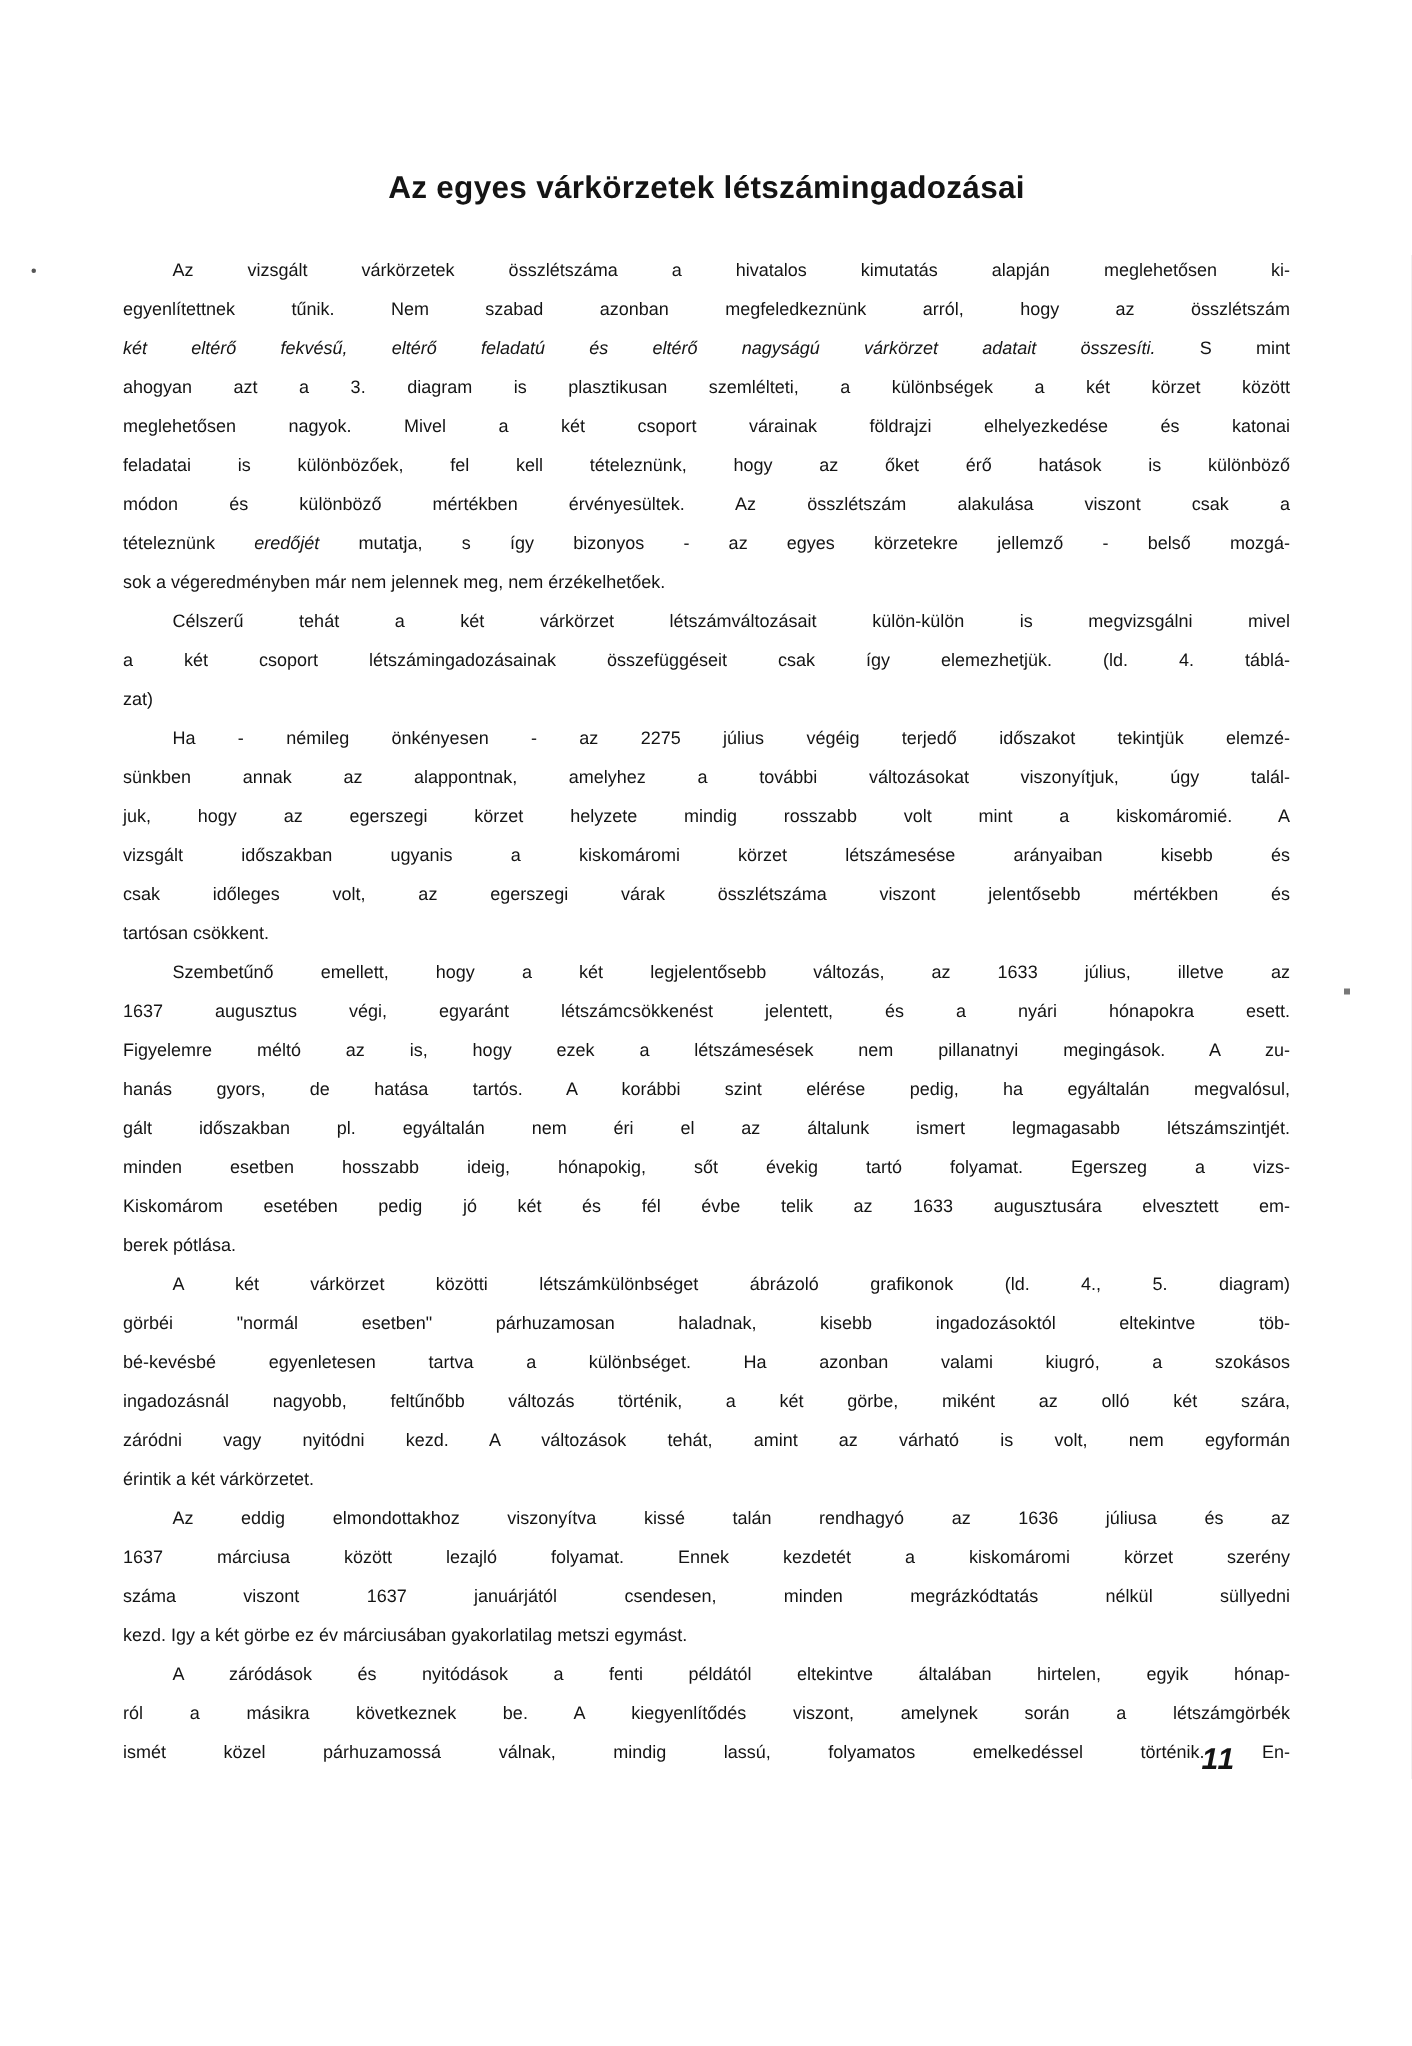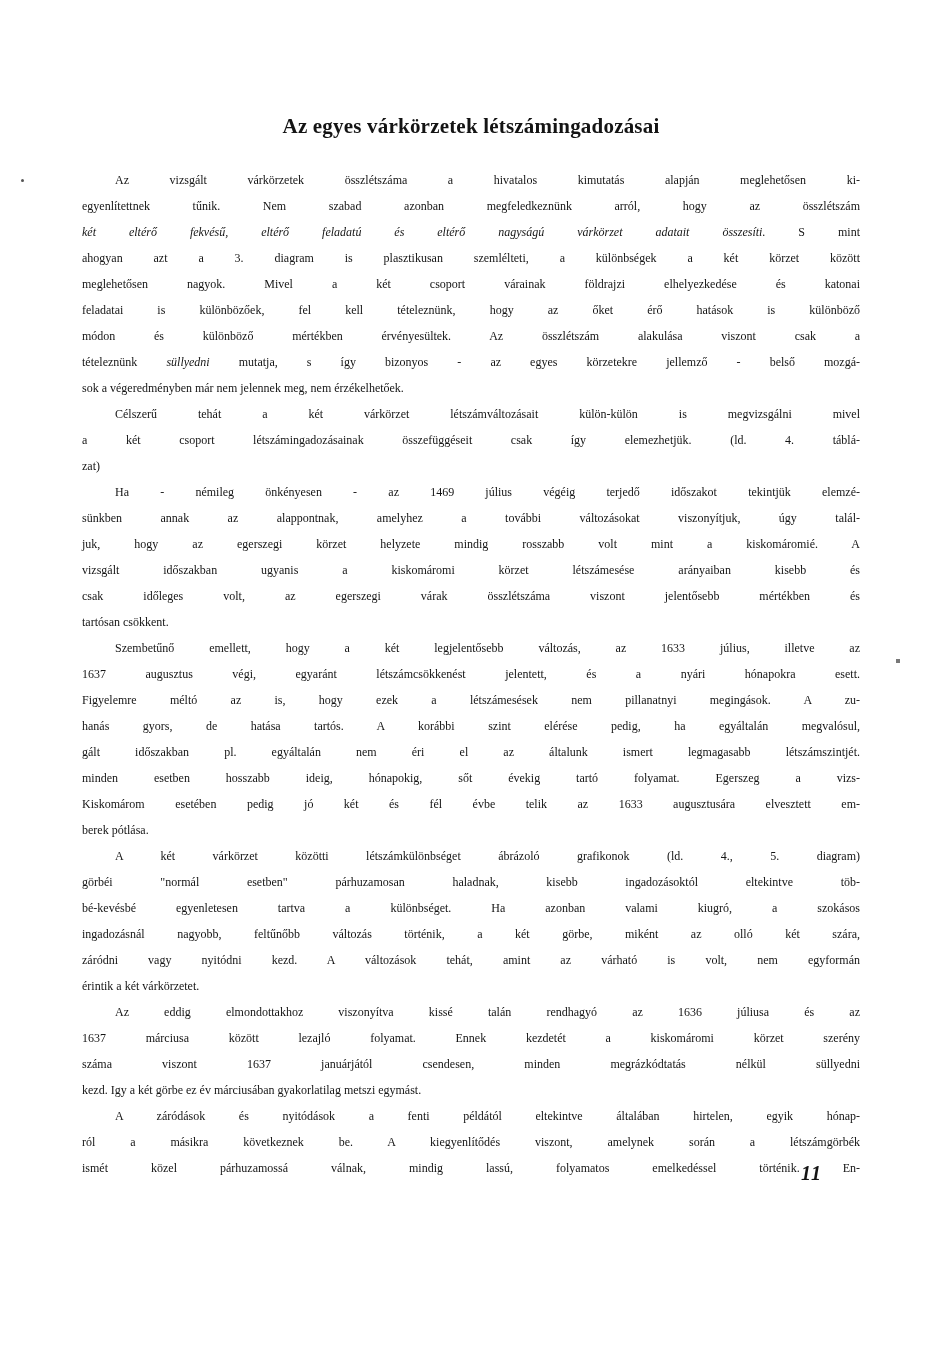--- a/index.html
+++ b/index.html
@@ -3,21 +3,21 @@
 <meta charset="utf-8">
 <style>
   html, body { margin: 0; padding: 0; background: #e8e8e8; }
   .page {
     position: relative;
     width: 941px;
     height: 1364px;
     margin: 0 auto;
     background: #ffffff;
     color: #141414;
-    font-family: Liberation Serif, serif;
+    font-family: Liberation Sans, sans-serif;
     overflow: hidden;
   }
   .title {
     position: absolute;
     top: 114px;
     left: 82px;
     width: 778px;
     margin: 0;
     text-align: center;
     font-size: 21px;
@@ -60,30 +60,30 @@
   <h1 class="title">Az egyes várkörzetek létszámingadozásai</h1>
   <div class="body-text">
       <div class="para">
         <div class="line indent"><span>Az vizsgált várkörzetek összlétszáma a hivatalos kimutatás alapján meglehetősen ki-</span></div>
         <div class="line"><span>egyenlítettnek tűnik. Nem szabad azonban megfeledkeznünk arról, hogy az összlétszám</span></div>
         <div class="line"><em>két eltérő fekvésű, eltérő feladatú és eltérő nagyságú várkörzet adatait összesíti.</em><span> S mint</span></div>
         <div class="line"><span>ahogyan azt a 3. diagram is plasztikusan szemlélteti, a különbségek a két körzet között</span></div>
         <div class="line"><span>meglehetősen nagyok. Mivel a két csoport várainak földrajzi elhelyezkedése és katonai</span></div>
         <div class="line"><span>feladatai is különbözőek, fel kell tételeznünk, hogy az őket érő hatások is különböző</span></div>
         <div class="line"><span>módon és különböző mértékben érvényesültek. Az összlétszám alakulása viszont csak a</span></div>
-        <div class="line"><span>tételeznünk </span><em>süllyedni</em><span> mutatja, s így bizonyos - az egyes körzetekre jellemző - belső mozgá-</span></div>
+        <div class="line"><span>tételeznünk </span><em>eredőjét</em><span> mutatja, s így bizonyos - az egyes körzetekre jellemző - belső mozgá-</span></div>
         <div class="line flush-last"><span>sok a végeredményben már nem jelennek meg, nem érzékelhetőek.</span></div>
       </div>
       <div class="para">
         <div class="line indent"><span>Célszerű tehát a két várkörzet létszámváltozásait külön-külön is megvizsgálni mivel</span></div>
         <div class="line"><span>a két csoport létszámingadozásainak összefüggéseit csak így elemezhetjük. (ld. 4. táblá-</span></div>
         <div class="line flush-last"><span>zat)</span></div>
       </div>
       <div class="para">
-        <div class="line indent"><span>Ha - némileg önkényesen - az 1469 július végéig terjedő időszakot tekintjük elemzé-</span></div>
+        <div class="line indent"><span>Ha - némileg önkényesen - az 2275 július végéig terjedő időszakot tekintjük elemzé-</span></div>
         <div class="line"><span>sünkben annak az alappontnak, amelyhez a további változásokat viszonyítjuk, úgy talál-</span></div>
         <div class="line"><span>juk, hogy az egerszegi körzet helyzete mindig rosszabb volt mint a kiskomáromié. A</span></div>
         <div class="line"><span>vizsgált időszakban ugyanis a kiskomáromi körzet létszámesése arányaiban kisebb és</span></div>
         <div class="line"><span>csak időleges volt, az egerszegi várak összlétszáma viszont jelentősebb mértékben és</span></div>
         <div class="line flush-last"><span>tartósan csökkent.</span></div>
       </div>
       <div class="para">
         <div class="line indent"><span>Szembetűnő emellett, hogy a két legjelentősebb változás, az 1633 július, illetve az</span></div>
         <div class="line"><span>1637 augusztus végi, egyaránt létszámcsökkenést jelentett, és a nyári hónapokra esett.</span></div>
         <div class="line"><span>Figyelemre méltó az is, hogy ezek a létszámesések nem pillanatnyi megingások. A zu-</span></div>

